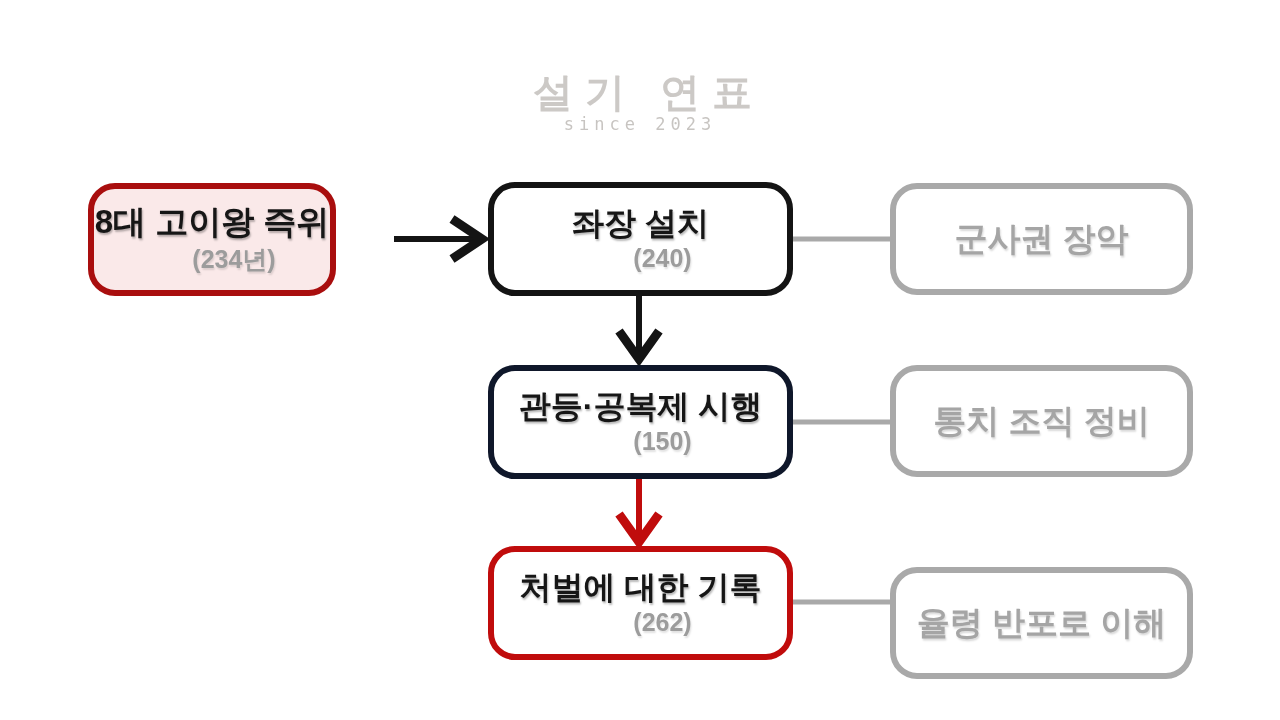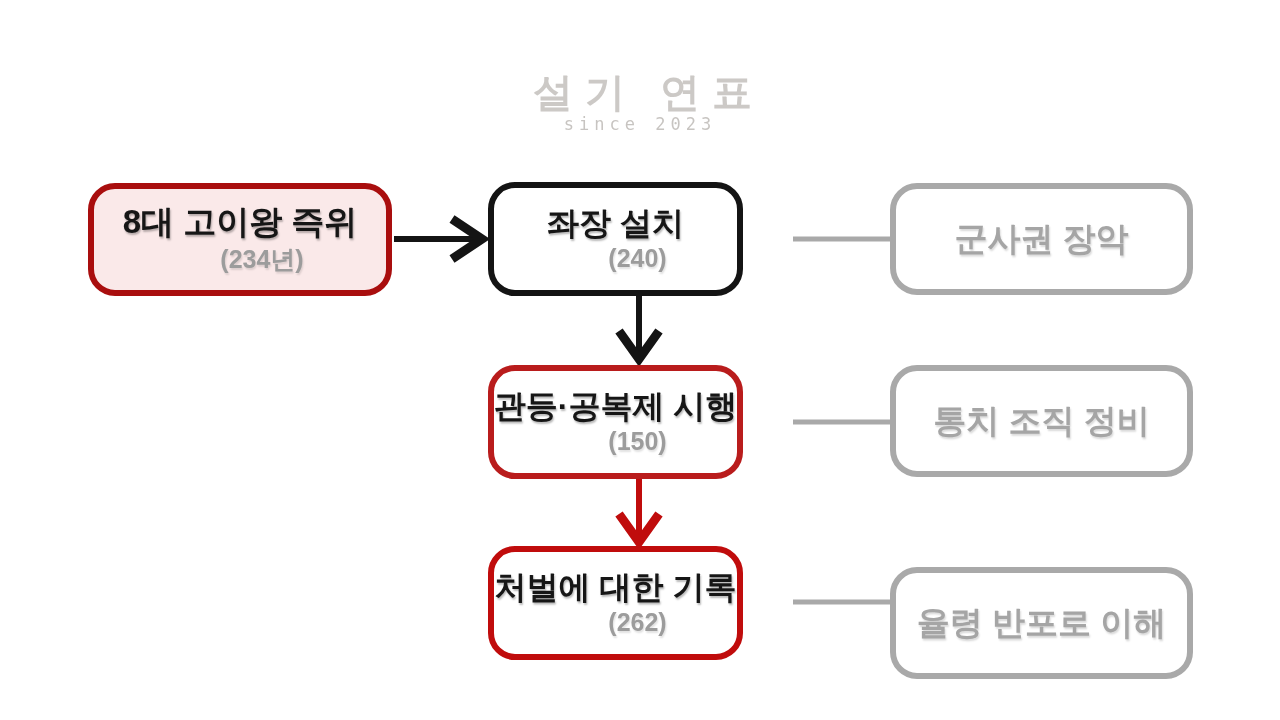--- a/index.html
+++ b/index.html
@@ -63,30 +63,30 @@
   .box-year {
     font-size: 25px;
     font-weight: 700;
     color: #9c9c9c;
     margin-top: 2px;
     text-shadow: 1px 2px 2px rgba(0,0,0,0.12);
     margin-left: 44px;
   }
 
   .box-start {
-    left: 88px; top: 183px; width: 304px; height: 113px;
+    left: 88px; top: 183px; width: 248px; height: 113px;
     border: 6px solid #a90e0e;
     background: #fae9e9;
     text-align: center;
   }
   .box-start .box-title { font-size: 33px; }
 
-  .box-event { left: 488px; width: 255px; height: 114px; }
+  .box-event { left: 488px; width: 305px; height: 114px; }
   .box-event-1 { top: 182px; border: 6px solid #141414; }
-  .box-event-2 { top: 365px; border: 6px solid #b91c1c; }
+  .box-event-2 { top: 365px; border: 6px solid #0f172a; }
   .box-event-3 { top: 546px; border: 6px solid #c00c0c; }
 
   .box-note {
     left: 890px; width: 303px; height: 112px;
     border: 6px solid #a9a9a9;
   }
   .box-note-1 { top: 183px; }
   .box-note-2 { top: 365px; }
   .box-note-3 { top: 567px; justify-content: center; }
   .box-note .box-title {

